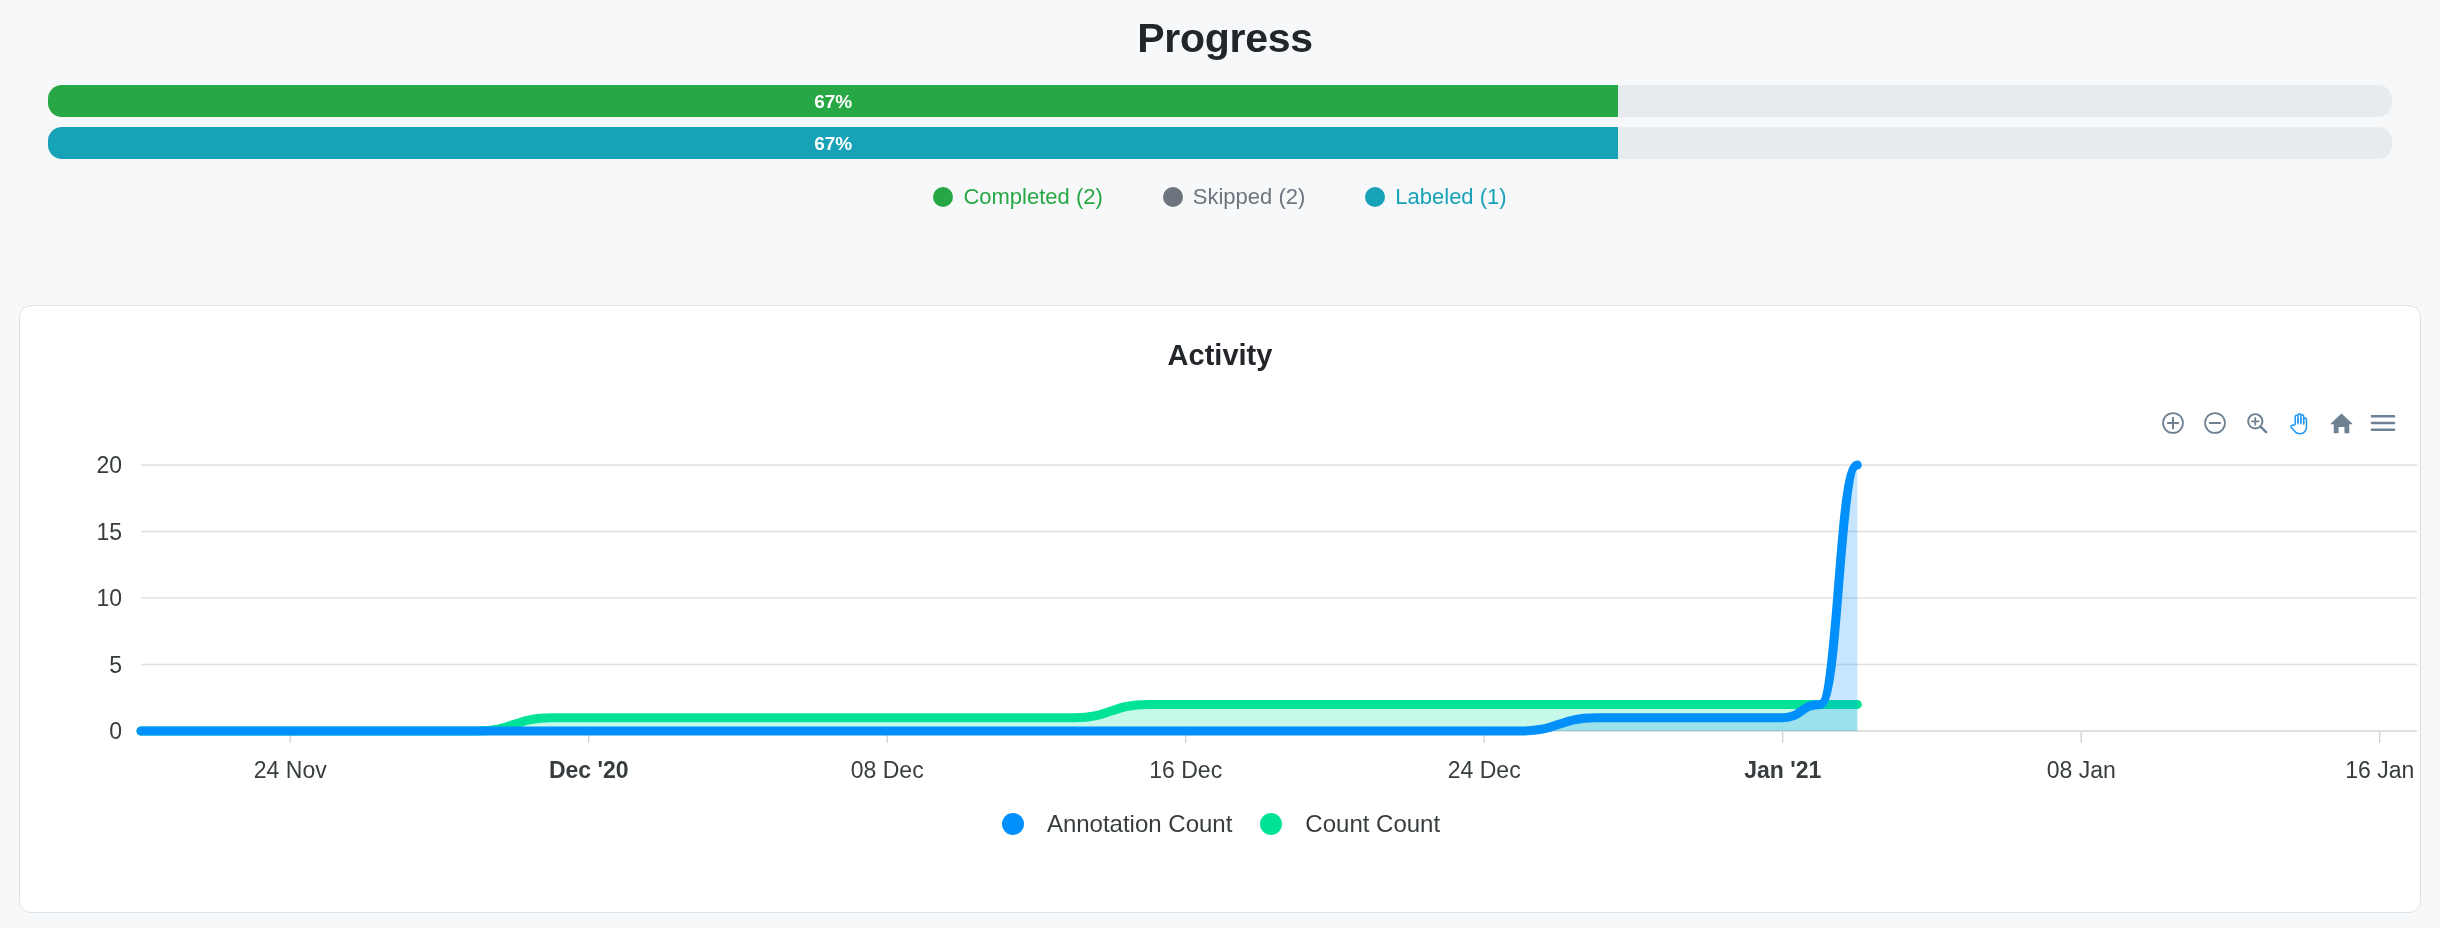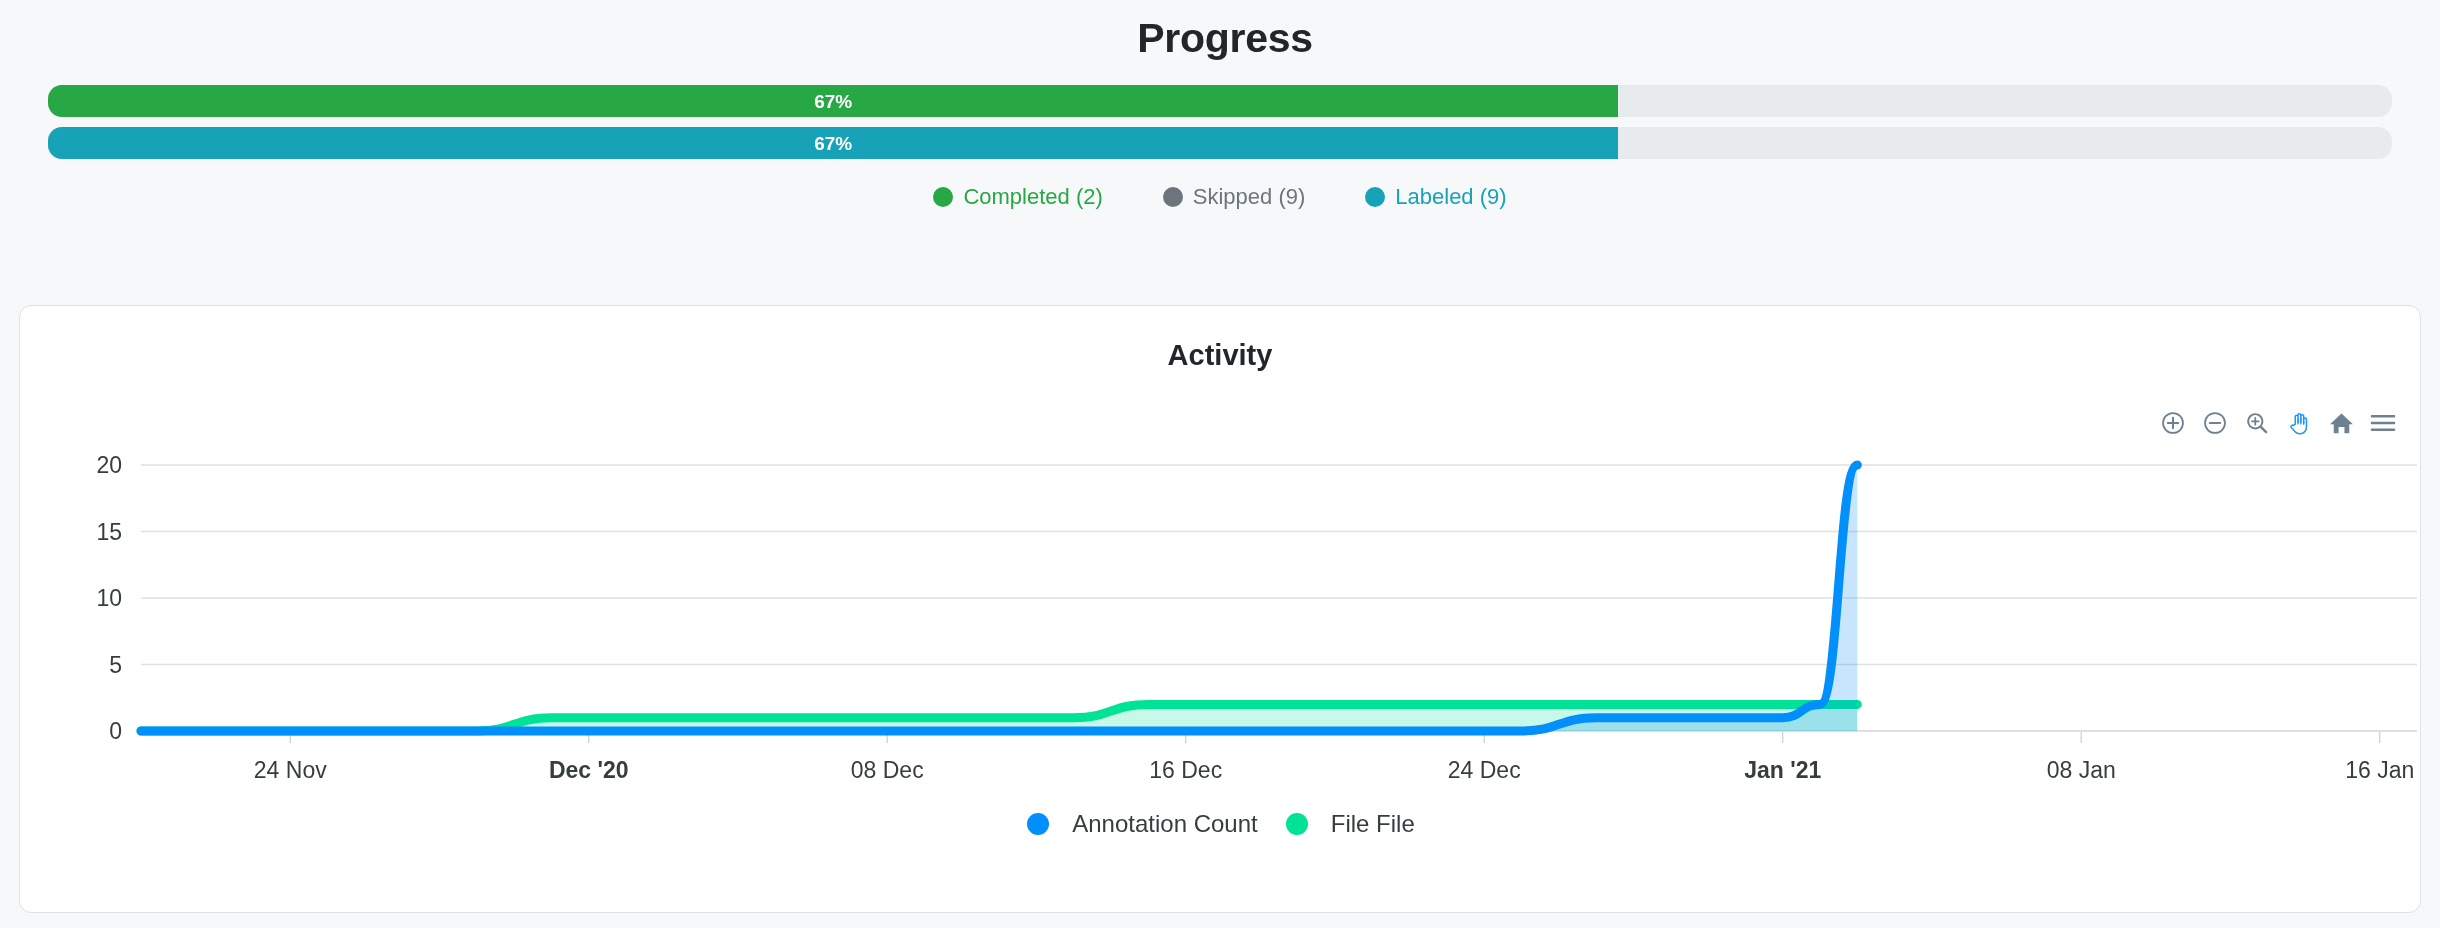--- a/index.html
+++ b/index.html
@@ -180,25 +180,25 @@
     </div>
   </div>
 
   <div class="status-legend">
     <div class="status-item">
       <span class="status-dot" id="sdot0" style="background: rgb(40, 167, 69);"></span>
       <span id="stxt0" style="color: rgb(40, 167, 69);">Completed (2)</span>
     </div>
     <div class="status-item">
       <span class="status-dot" id="sdot1" style="background: rgb(108, 117, 125);"></span>
-      <span id="stxt1" style="color: rgb(108, 117, 125);">Skipped (9)</span>
+      <span id="stxt1" style="color: rgb(108, 117, 125);">Skipped (2)</span>
     </div>
     <div class="status-item">
       <span class="status-dot" id="sdot2" style="background: rgb(23, 162, 184);"></span>
-      <span id="stxt2" style="color: rgb(23, 162, 184);">Labeled (9)</span>
+      <span id="stxt2" style="color: rgb(23, 162, 184);">Labeled (1)</span>
     </div>
   </div>
 </div>
 
 <div class="card">
 
   <h2 class="chart-title">Activity</h2>
 
   <div class="chart-toolbar">
     <div class="tb-icon">
@@ -274,16 +274,16 @@
       </svg>
   </div>
 
   <div class="series-legend">
     <div class="series-item">
       <span class="series-dot" id="ldot0" style="background: rgb(0, 143, 251);"></span>
       <span>Annotation Count</span>
     </div>
     <div class="series-item">
       <span class="series-dot" id="ldot1" style="background: rgb(0, 227, 150);"></span>
-      <span>File File</span>
+      <span>Count Count</span>
     </div>
   </div>
 </div>
 
 </body></html>

